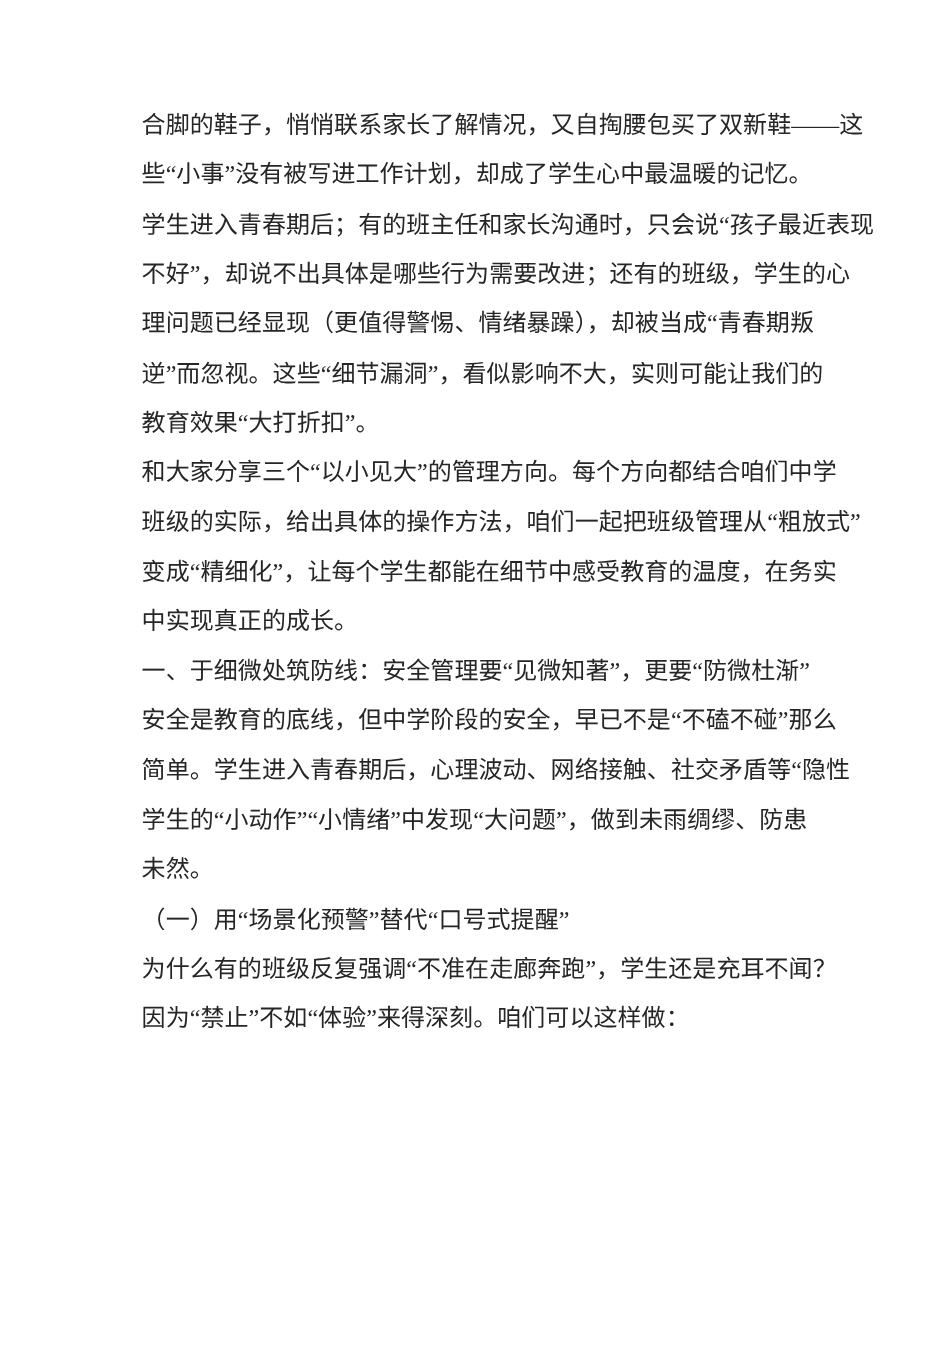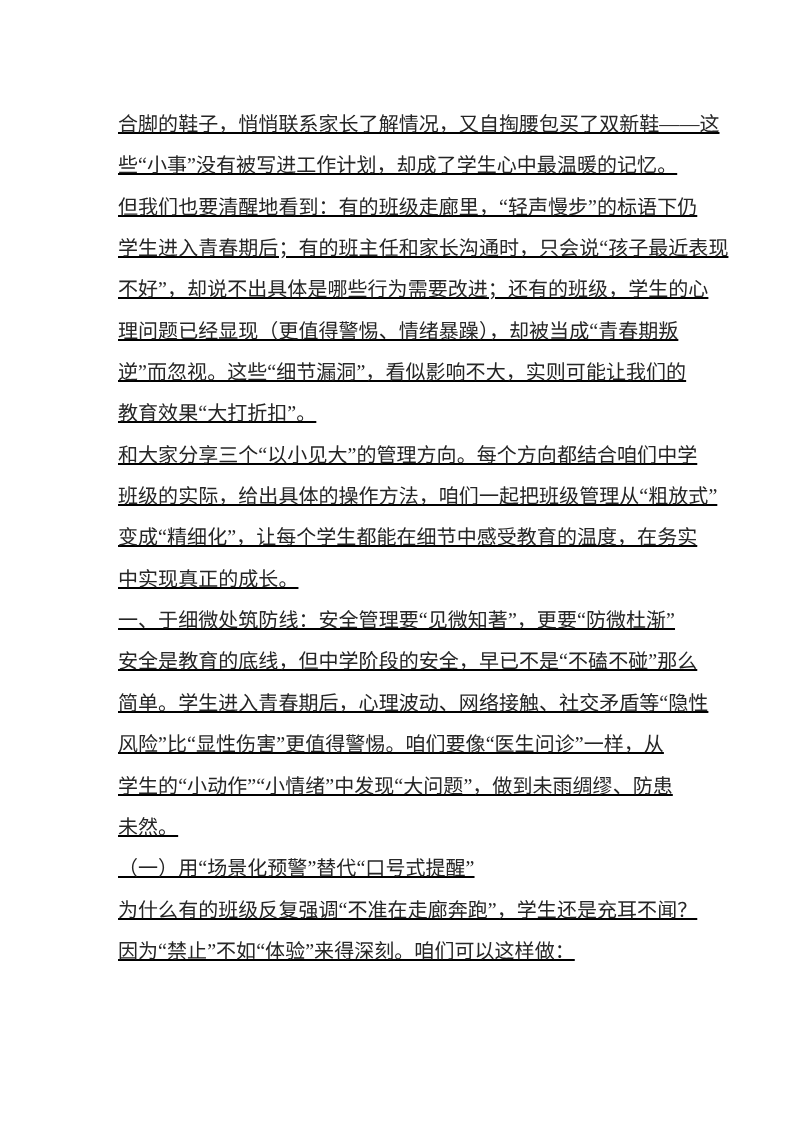--- a/index.html
+++ b/index.html
@@ -11,23 +11,22 @@
     position: relative;
     width: 793px;
     height: 1122px;
     background: #ffffff;
     overflow: hidden;
     font-family: "Liberation Serif", "DejaVu Serif", serif;
   }
   .text-column {
     position: absolute;
     left: 118px;
-    top: 104px;
+    top: 85px;
     width: 562px;
-    text-decoration: underline;
   }
   .paragraph {
     margin: 0;
     padding: 0;
   }
   .line {
     height: 41.35px;
     line-height: 41.35px;
     font-size: 20px;
     color: #262626;
@@ -39,40 +38,38 @@
 </head>
 <body>
 
 <div class="page" style="background: rgb(255, 255, 255);">
   <div class="text-column">
       <div class="paragraph">
         <div class="line">合脚的鞋子，悄悄联系家长了解情况，又自掏腰包买了双新鞋——这</div>
         <div class="line">些“小事”没有被写进工作计划，却成了学生心中最温暖的记忆。</div>
       </div>
       <div class="paragraph">
-        <div class="line">但我们也要清醒地看到：有的班级走廊里，“轻声慢步”的标语下仍</div>
         <div class="line">学生进入青春期后；有的班主任和家长沟通时，只会说“孩子最近表现</div>
         <div class="line">不好”，却说不出具体是哪些行为需要改进；还有的班级，学生的心</div>
         <div class="line">理问题已经显现（更值得警惕、情绪暴躁），却被当成“青春期叛</div>
         <div class="line">逆”而忽视。这些“细节漏洞”，看似影响不大，实则可能让我们的</div>
         <div class="line">教育效果“大打折扣”。</div>
       </div>
       <div class="paragraph">
         <div class="line">和大家分享三个“以小见大”的管理方向。每个方向都结合咱们中学</div>
         <div class="line">班级的实际，给出具体的操作方法，咱们一起把班级管理从“粗放式”</div>
         <div class="line">变成“精细化”，让每个学生都能在细节中感受教育的温度，在务实</div>
         <div class="line">中实现真正的成长。</div>
       </div>
       <div class="paragraph">
         <div class="line">一、于细微处筑防线：安全管理要“见微知著”，更要“防微杜渐”</div>
       </div>
       <div class="paragraph">
         <div class="line">安全是教育的底线，但中学阶段的安全，早已不是“不磕不碰”那么</div>
         <div class="line">简单。学生进入青春期后，心理波动、网络接触、社交矛盾等“隐性</div>
-        <div class="line">风险”比“显性伤害”更值得警惕。咱们要像“医生问诊”一样，从</div>
         <div class="line">学生的“小动作”“小情绪”中发现“大问题”，做到未雨绸缪、防患</div>
         <div class="line">未然。</div>
       </div>
       <div class="paragraph">
         <div class="line">（一）用“场景化预警”替代“口号式提醒”</div>
       </div>
       <div class="paragraph">
         <div class="line">为什么有的班级反复强调“不准在走廊奔跑”，学生还是充耳不闻？</div>
         <div class="line">因为“禁止”不如“体验”来得深刻。咱们可以这样做：</div>
       </div>

